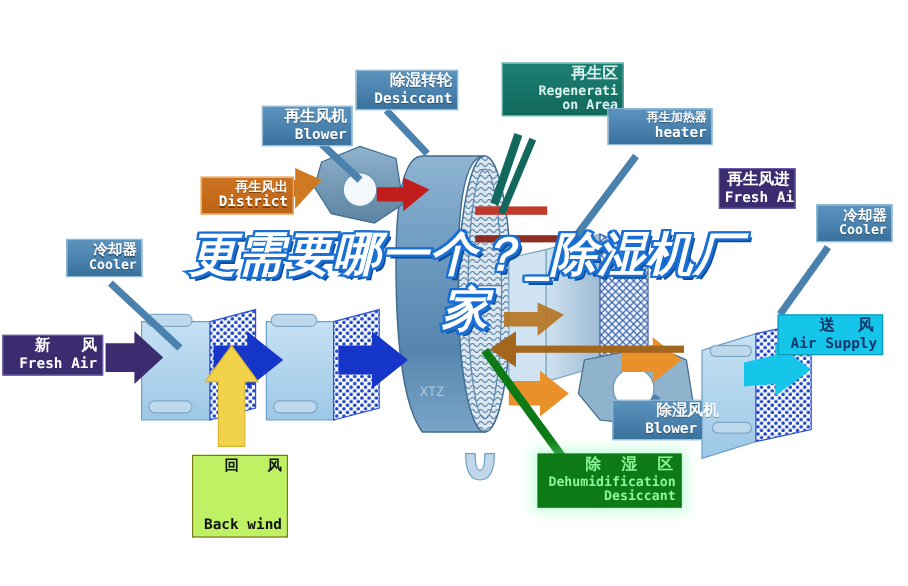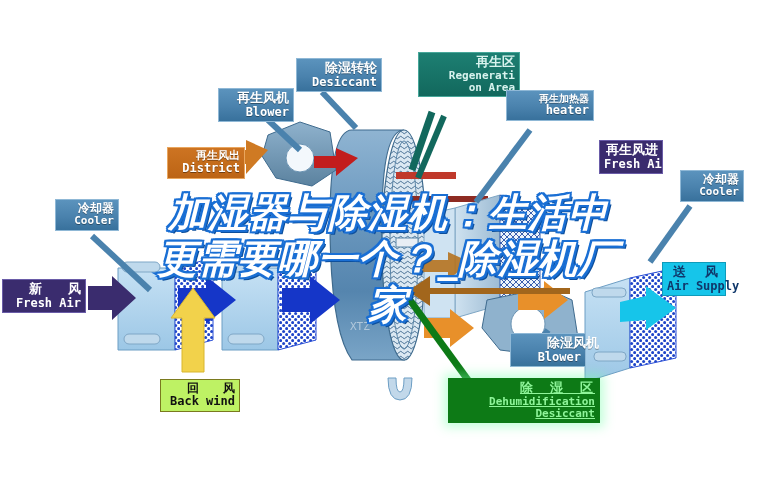--- a/index.html
+++ b/index.html
@@ -291,38 +291,37 @@
     <span class="en" style="font-size:12px;">Fresh Air</span>
   </div>
 
   <div class="label lb-purple" style="left:2px;top:279px;width:84px;">
     <span class="cn" style="font-size:13px;">新　　风</span>
     <span class="en" style="font-size:12px;">Fresh Air</span>
   </div>
 
   <div class="label lb-yellow" style="left:160px;top:379px;width:80px;">
     <span class="cn" style="font-size:12px;">回　　风</span>
-    <span class="en" style="font-size:12px;">Back wind</span>
+    <span class="en" style="font-size:12px;margin-top:36px;">Back wind</span>
   </div>
 
   <div class="label lb-blue" style="left:510px;top:333px;width:76px;">
     <span class="cn" style="font-size:13px;margin-left:32px;">除湿风机</span>
     <span class="en" style="font-size:12px;">Blower</span>
   </div>
 
-  <div class="label lb-green" style="left:448px;top:378px;width:152px;text-decoration:underline;">
+  <div class="label lb-green" style="left:448px;top:378px;width:120px;">
     <span class="cn" style="font-size:13px;letter-spacing:2px;">除　湿　区</span>
     <span class="en" style="font-size:11px;">Dehumidification</span>
     <span class="en" style="font-size:11px;">Desiccant</span>
   </div>
 
-  <div class="label lb-cyan" style="left:662px;top:262px;width:64px;">
+  <div class="label lb-cyan" style="left:648px;top:262px;width:88px;">
     <span class="cn" style="font-size:13px;letter-spacing:3px;">送　风</span>
     <span class="en" style="font-size:12px;">Air Supply</span>
   </div>
 
   <div id="title">
-    <div>加湿器与除湿机：生活中</div>
     <div>更需要哪一个？_除湿机厂</div>
     <div>家</div>
   </div>
 
 </div>
 
 </body></html>

